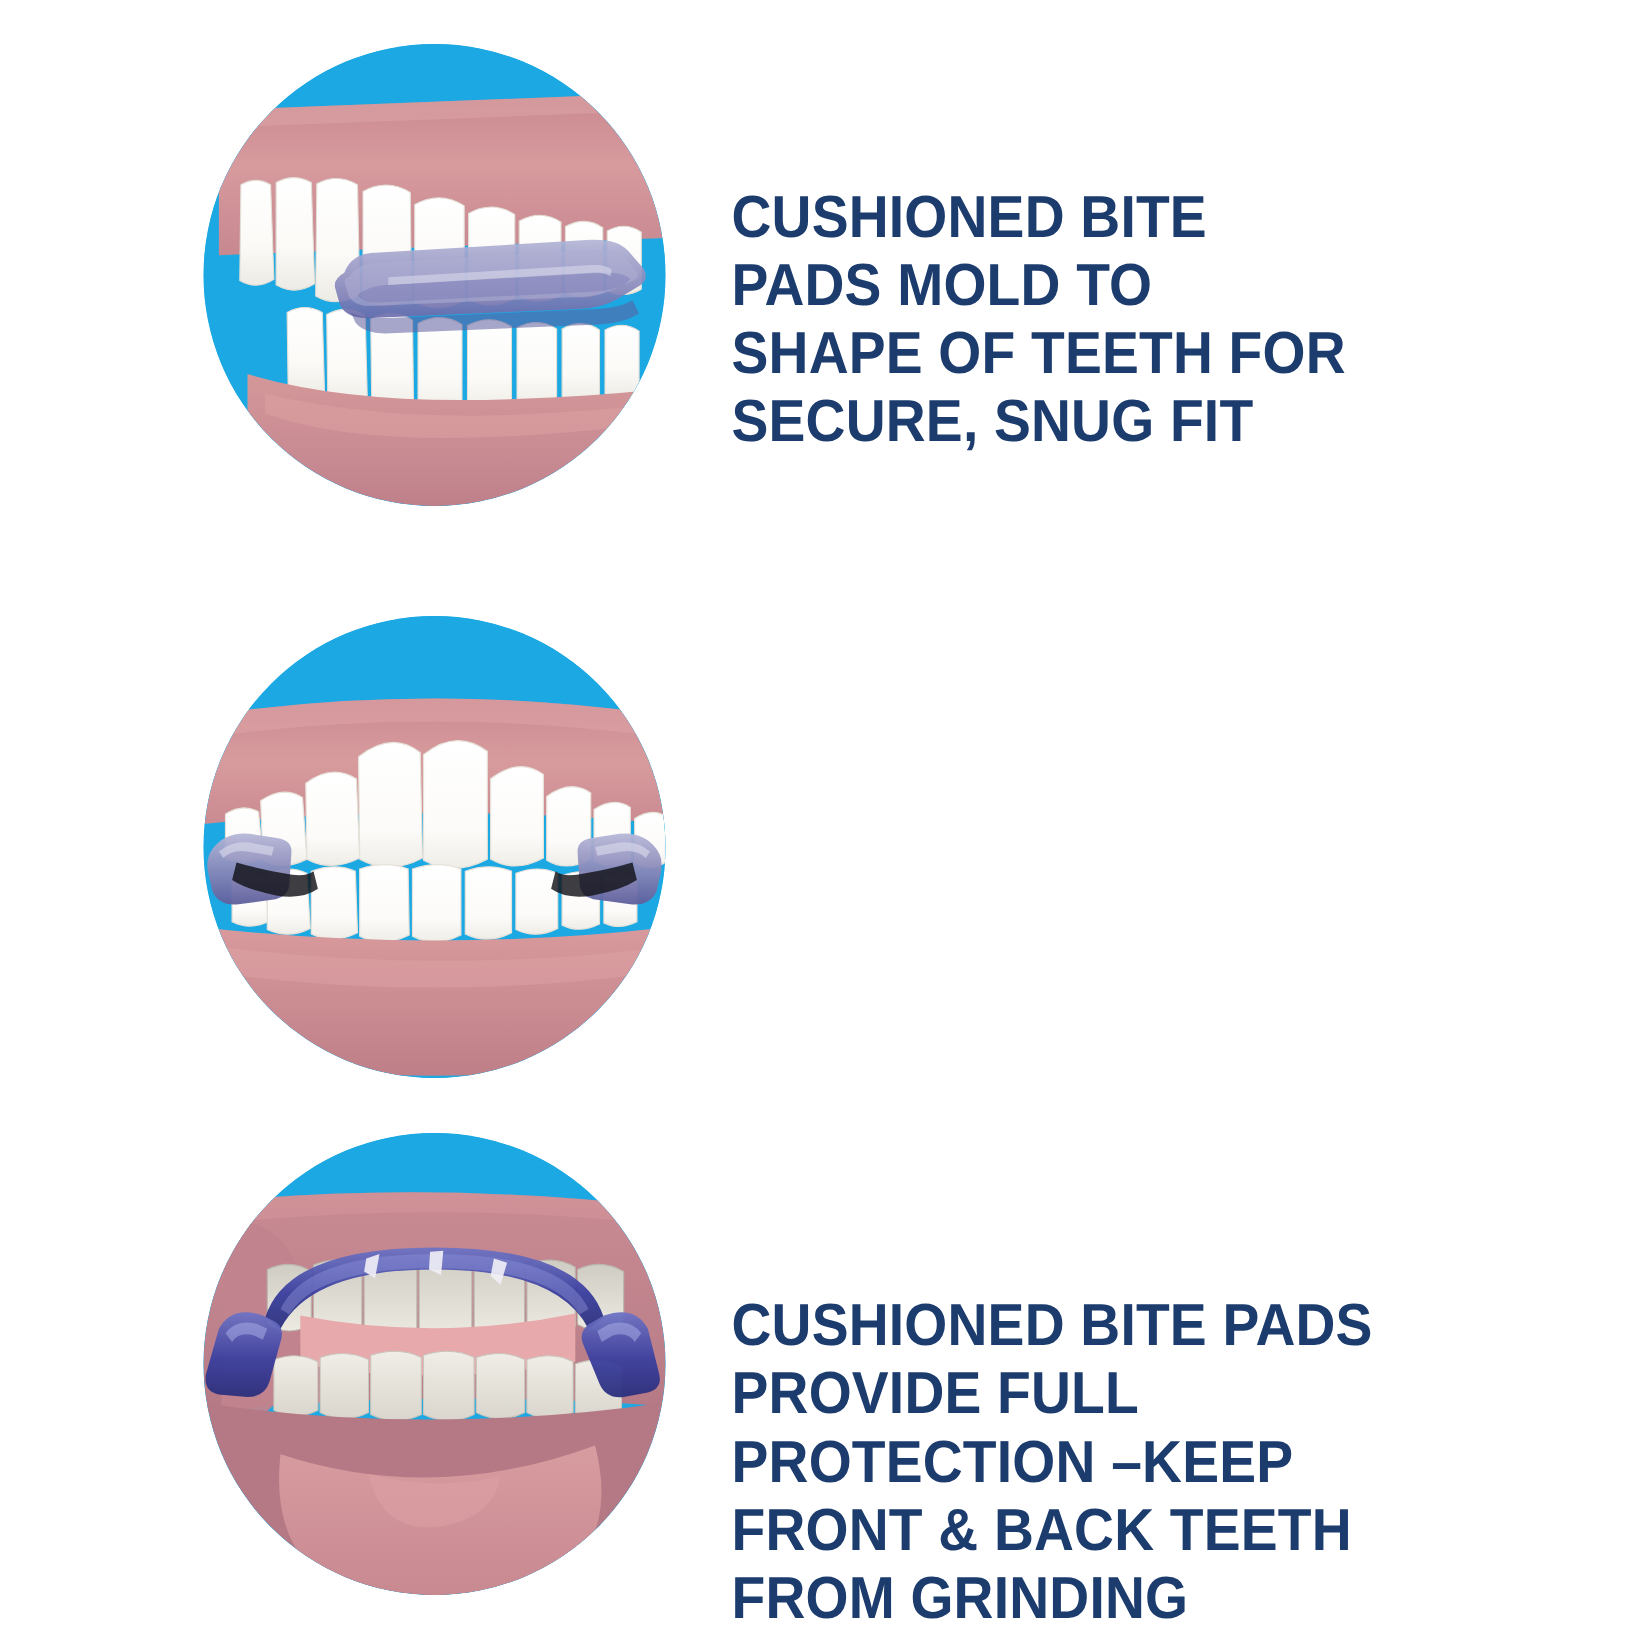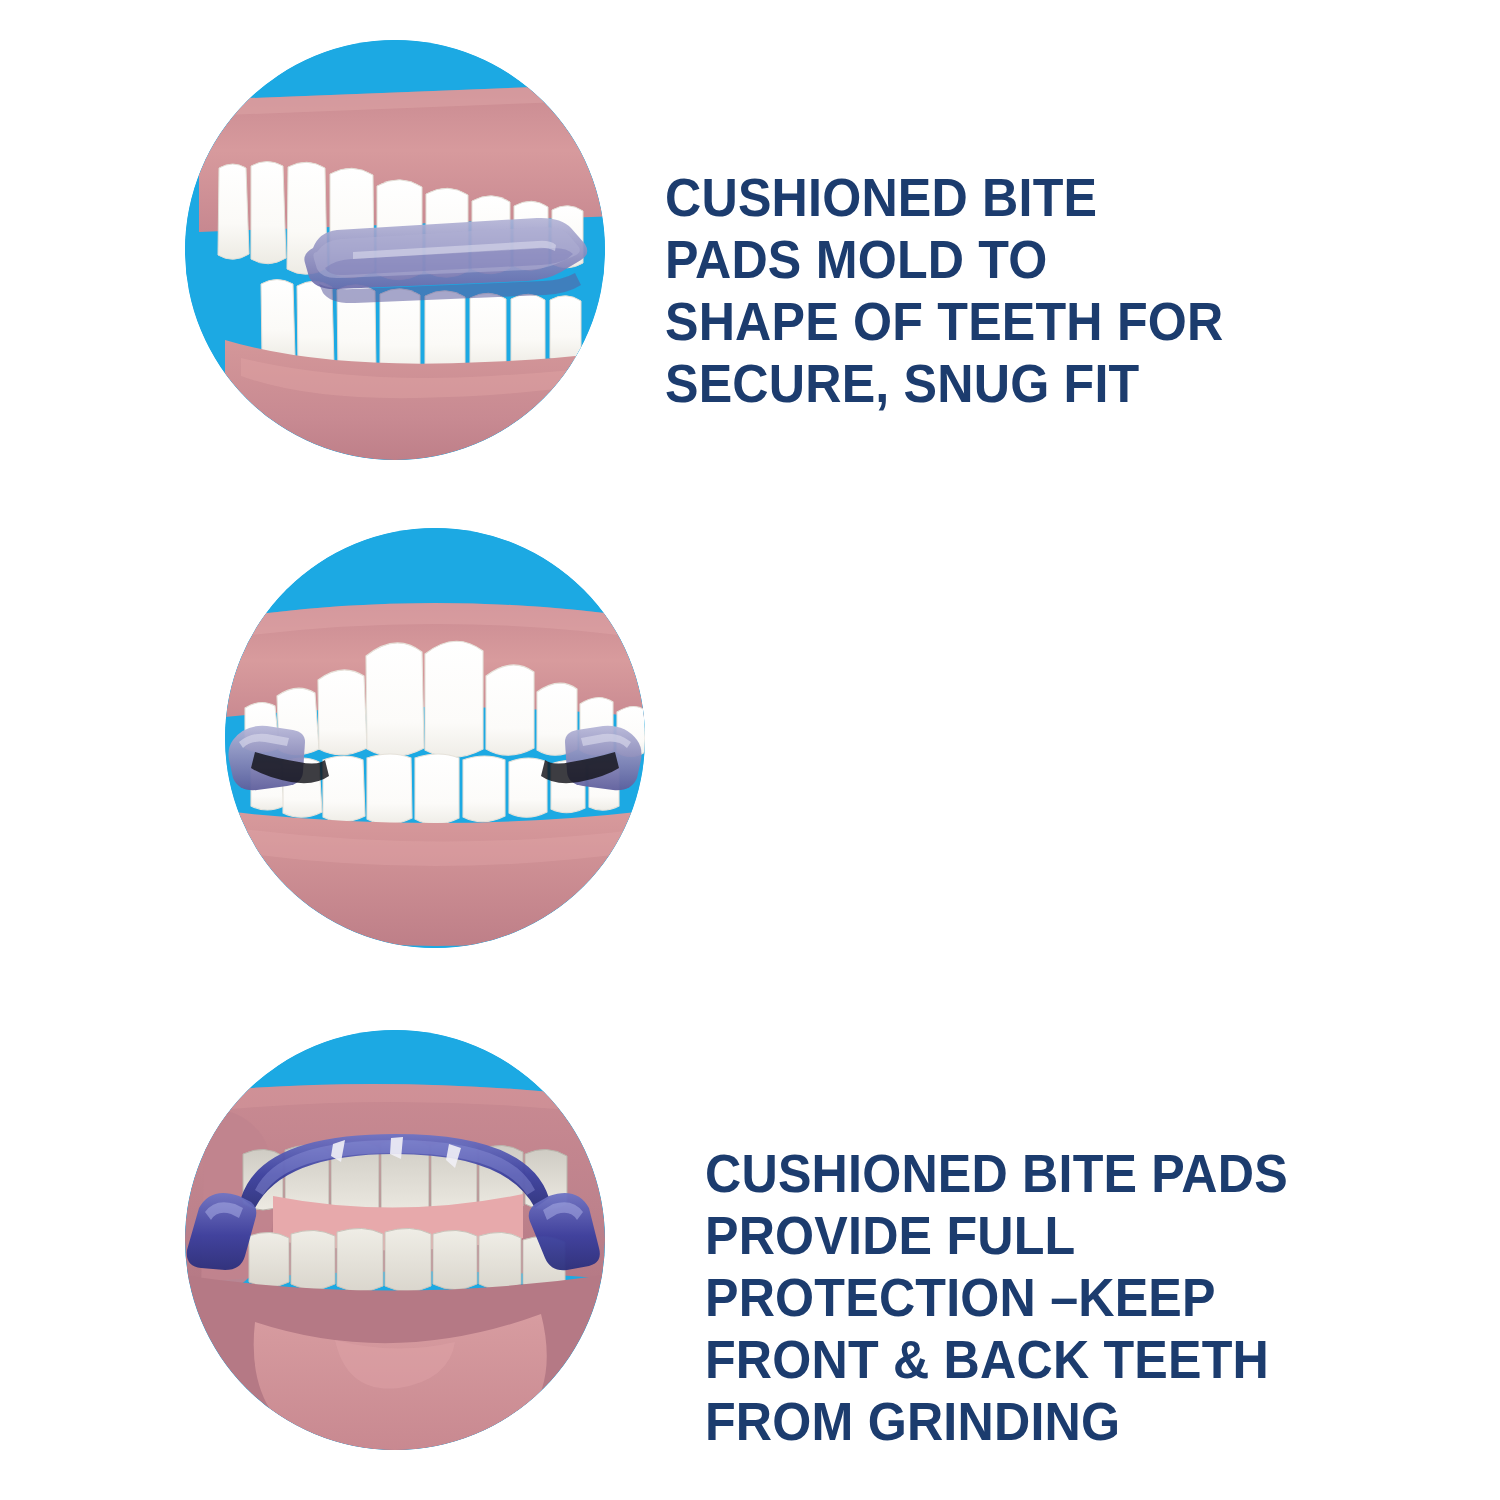--- a/index.html
+++ b/index.html
@@ -36,21 +36,21 @@
     white-space:nowrap;
     font-size:54px;
     line-height:62px;
     transform:scaleX(0.93);
     transform-origin:left center;
   }
 
   
   #row-1{top:40px;height:430px;}
   #row-1 .copy{top:126px;}
-  #row-2{top:528px;height:430px;margin-left:40px;}
+  #row-2{top:560px;height:430px;}
   #row-2 .copy{top:614px;}
   #row-3{top:1030px;height:430px;}
 </style>
 </head>
 <body>
 
 <div class="page">
 
   <section class="feature-row" id="row-1">
 

